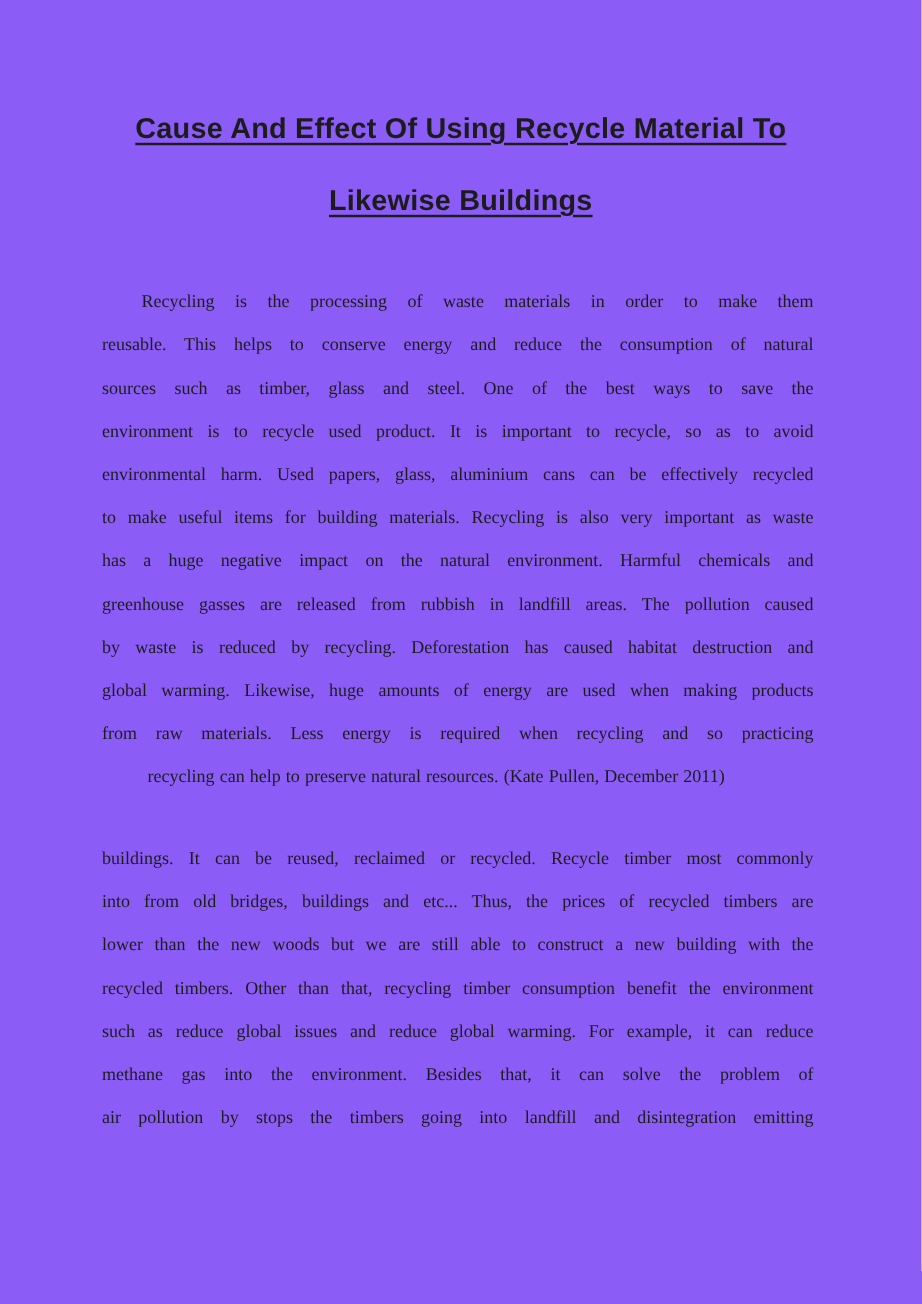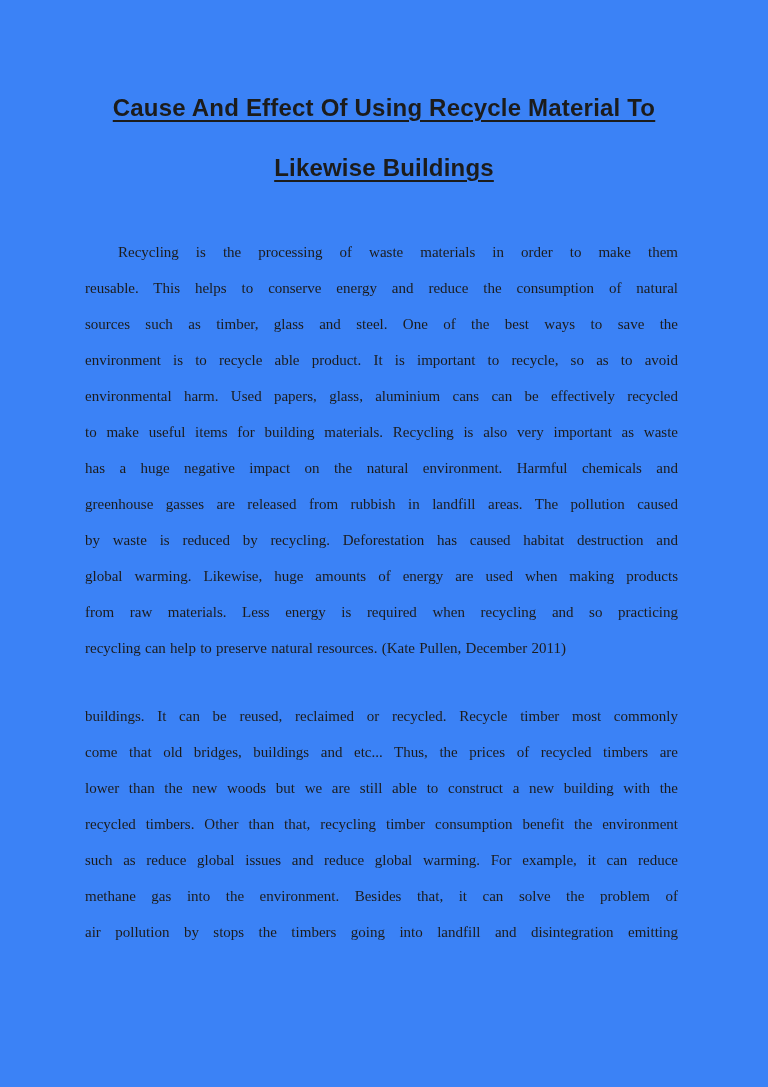--- a/index.html
+++ b/index.html
@@ -5,21 +5,21 @@
   html, body {
     margin: 0;
     padding: 0;
     background: #ffffff;
   }
   .page {
     position: relative;
     width: 768px;
     height: 1087px;
     margin: 0 auto;
-    background: #3b82f6;
+    background: #8b5cf6;
     color: #1c1c1c;
     font-family: "Liberation Sans", sans-serif;
     overflow: hidden;
     box-sizing: border-box;
   }
   .title {
     margin: 78px 45px 0 45px;
     font-size: 24px;
     font-weight: bold;
     text-align: center;
@@ -41,52 +41,52 @@
   .paragraph.second { margin-top: 32px; }
   .line {
     height: 36px;
     overflow: hidden;
     text-align: justify;
     text-align-last: justify;
     word-spacing: 0.5px;
     font-family: Liberation Serif, serif;
   }
   .line.line-first { text-indent: 33px; }
-  .line.line-end { text-align-last: left; }
+  .line.line-end { text-align-last: left; margin-left: 38px; }
 </style>
 </head>
 <body>
 
 <div class="page">
 
   <h1 class="title">
     <span class="title-line">Cause And Effect Of Using Recycle Material To</span>
     <span class="title-line">Likewise Buildings</span>
   </h1>
 
   <div class="essay">
 
     <div class="paragraph first">
       <div class="line line-first">Recycling is the processing of waste materials in order to make them</div>
       <div class="line">reusable. This helps to conserve energy and reduce the consumption of natural</div>
       <div class="line">sources such as timber, glass and steel. One of the best ways to save the</div>
-      <div class="line">environment is to recycle able product. It is important to recycle, so as to avoid</div>
+      <div class="line">environment is to recycle used product. It is important to recycle, so as to avoid</div>
       <div class="line">environmental harm. Used papers, glass, aluminium cans can be effectively recycled</div>
       <div class="line">to make useful items for building materials. Recycling is also very important as waste</div>
       <div class="line">has a huge negative impact on the natural environment. Harmful chemicals and</div>
       <div class="line">greenhouse gasses are released from rubbish in landfill areas. The pollution caused</div>
       <div class="line">by waste is reduced by recycling. Deforestation has caused habitat destruction and</div>
       <div class="line">global warming. Likewise, huge amounts of energy are used when making products</div>
       <div class="line">from raw materials. Less energy is required when recycling and so practicing</div>
       <div class="line line-end">recycling can help to preserve natural resources. (Kate Pullen, December 2011)</div>
     </div>
 
     <div class="paragraph second">
       <div class="line">buildings. It can be reused, reclaimed or recycled. Recycle timber most commonly</div>
-      <div class="line">come that old bridges, buildings and etc... Thus, the prices of recycled timbers are</div>
+      <div class="line">into from old bridges, buildings and etc... Thus, the prices of recycled timbers are</div>
       <div class="line">lower than the new woods but we are still able to construct a new building with the</div>
       <div class="line">recycled timbers. Other than that, recycling timber consumption benefit the environment</div>
       <div class="line">such as reduce global issues and reduce global warming. For example, it can reduce</div>
       <div class="line">methane gas into the environment. Besides that, it can solve the problem of</div>
       <div class="line">air pollution by stops the timbers going into landfill and disintegration emitting</div>
     </div>
 
   </div>
 
 </div>

